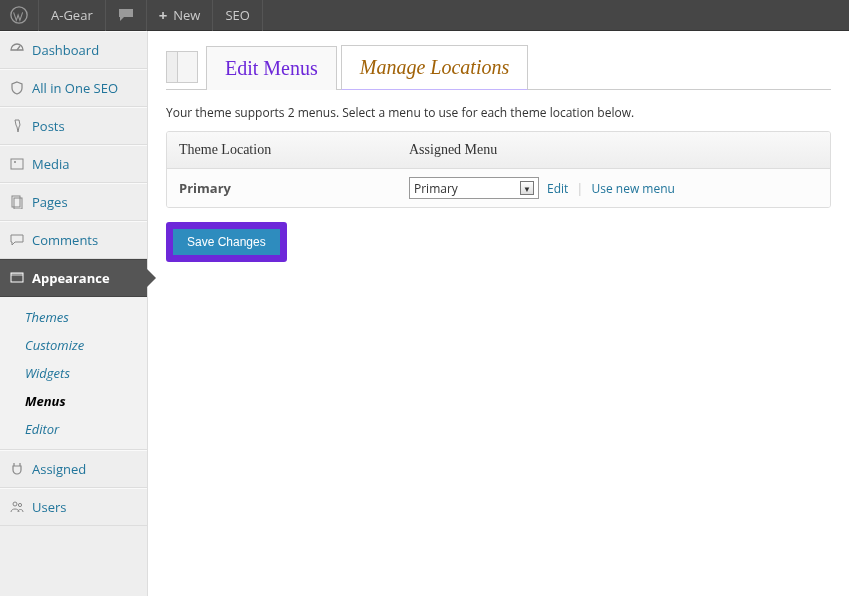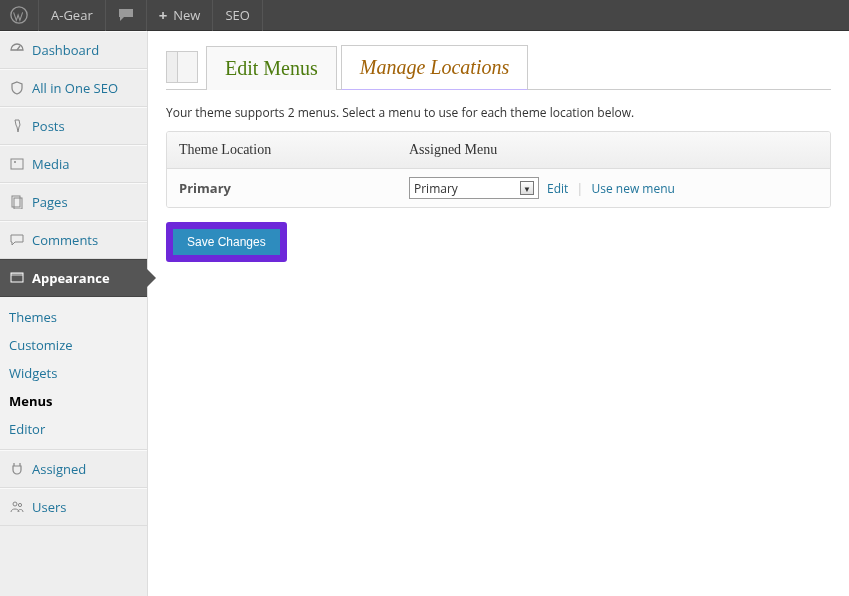--- a/index.html
+++ b/index.html
@@ -10,29 +10,29 @@
 .adminbar-item.logo { padding: 0 10px; }
 .adminbar .plus { font-size: 15px; margin-right: 6px; font-weight: bold; }
 
 .layout { display: flex; min-height: 565px; }
 .sidebar { width: 148px; background: #eee; border-right: 1px solid #ddd; }
 .menu-item { display: flex; align-items: center; padding: 9px 8px 9px 8px; border-bottom: 1px solid #ddd; border-top: 1px solid #fafafa; color: #21759b; font-size: 13px; }
 .menu-item .icon { width: 18px; height: 16px; margin-right: 6px; display: flex; align-items: center; justify-content: center; color: #888; }
 .menu-item.current { background: #555; color: #fff; font-weight: bold; position: relative; border-color: #444; }
 .menu-item.current .icon { color: #fff; }
 .menu-item.current::after { content: ""; position: absolute; right: -9px; top: 50%; transform: translateY(-50%); border-top: 9px solid transparent; border-bottom: 9px solid transparent; border-left: 9px solid #555; }
-.submenu { background: #f2f2f2; padding: 6px 0 6px 3px; border-bottom: 1px solid #ddd; }
+.submenu { background: #f2f2f2; padding: 6px 0 6px 19px; border-bottom: 1px solid #ddd; font-style: italic; }
 .submenu-item { display: block; padding: 5px 6px; color: #21759b; font-size: 13px; }
 .submenu-item.current { color: #000; font-weight: bold; }
 
 .main { flex: 1; padding: 14px 18px; }
 .tabs-row { display: flex; align-items: flex-end; border-bottom: 1px solid #ccc; }
 .screen-icon { width: 32px; height: 32px; border: 1px solid #ccc; background: #f5f5f5; margin-right: 8px; margin-bottom: 6px; display: flex; }
 .screen-icon::before { content: ""; width: 10px; border-right: 1px solid #ccc; background: #eee; }
-.tab { padding: 10px 18px; font-size: 20px; font-family: Georgia, serif; border: 1px solid #ccc; border-bottom: none; margin-right: 4px; margin-bottom: -1px; background: #f9f9f9; color: #4d7c0f; }
+.tab { padding: 10px 18px; font-size: 20px; font-family: Georgia, serif; border: 1px solid #ccc; border-bottom: none; margin-right: 4px; margin-bottom: -1px; background: #f9f9f9; color: #6d28d9; }
 .tab.active { background: #fff; color: #a16207; border-bottom: 1px solid #c4b5fd; font-style: italic; }
 
 .description { margin: 14px 0 10px; font-size: 12px; color: #333; }
 
 .table-box { border: 1px solid #ddd; border-radius: 3px; overflow: hidden; }
 .table-head { display: flex; background: linear-gradient(#f9f9f9, #eee); border-bottom: 1px solid #ddd; font-family: Georgia, serif; font-size: 14px; }
 .th { padding: 10px 12px; }
 .th1 { width: 230px; }
 .table-row { display: flex; align-items: center; background: #fcfcfc; padding: 8px 12px; }
 .td1 { width: 230px; font-size: 13px; color: #555; font-weight: bold; }

